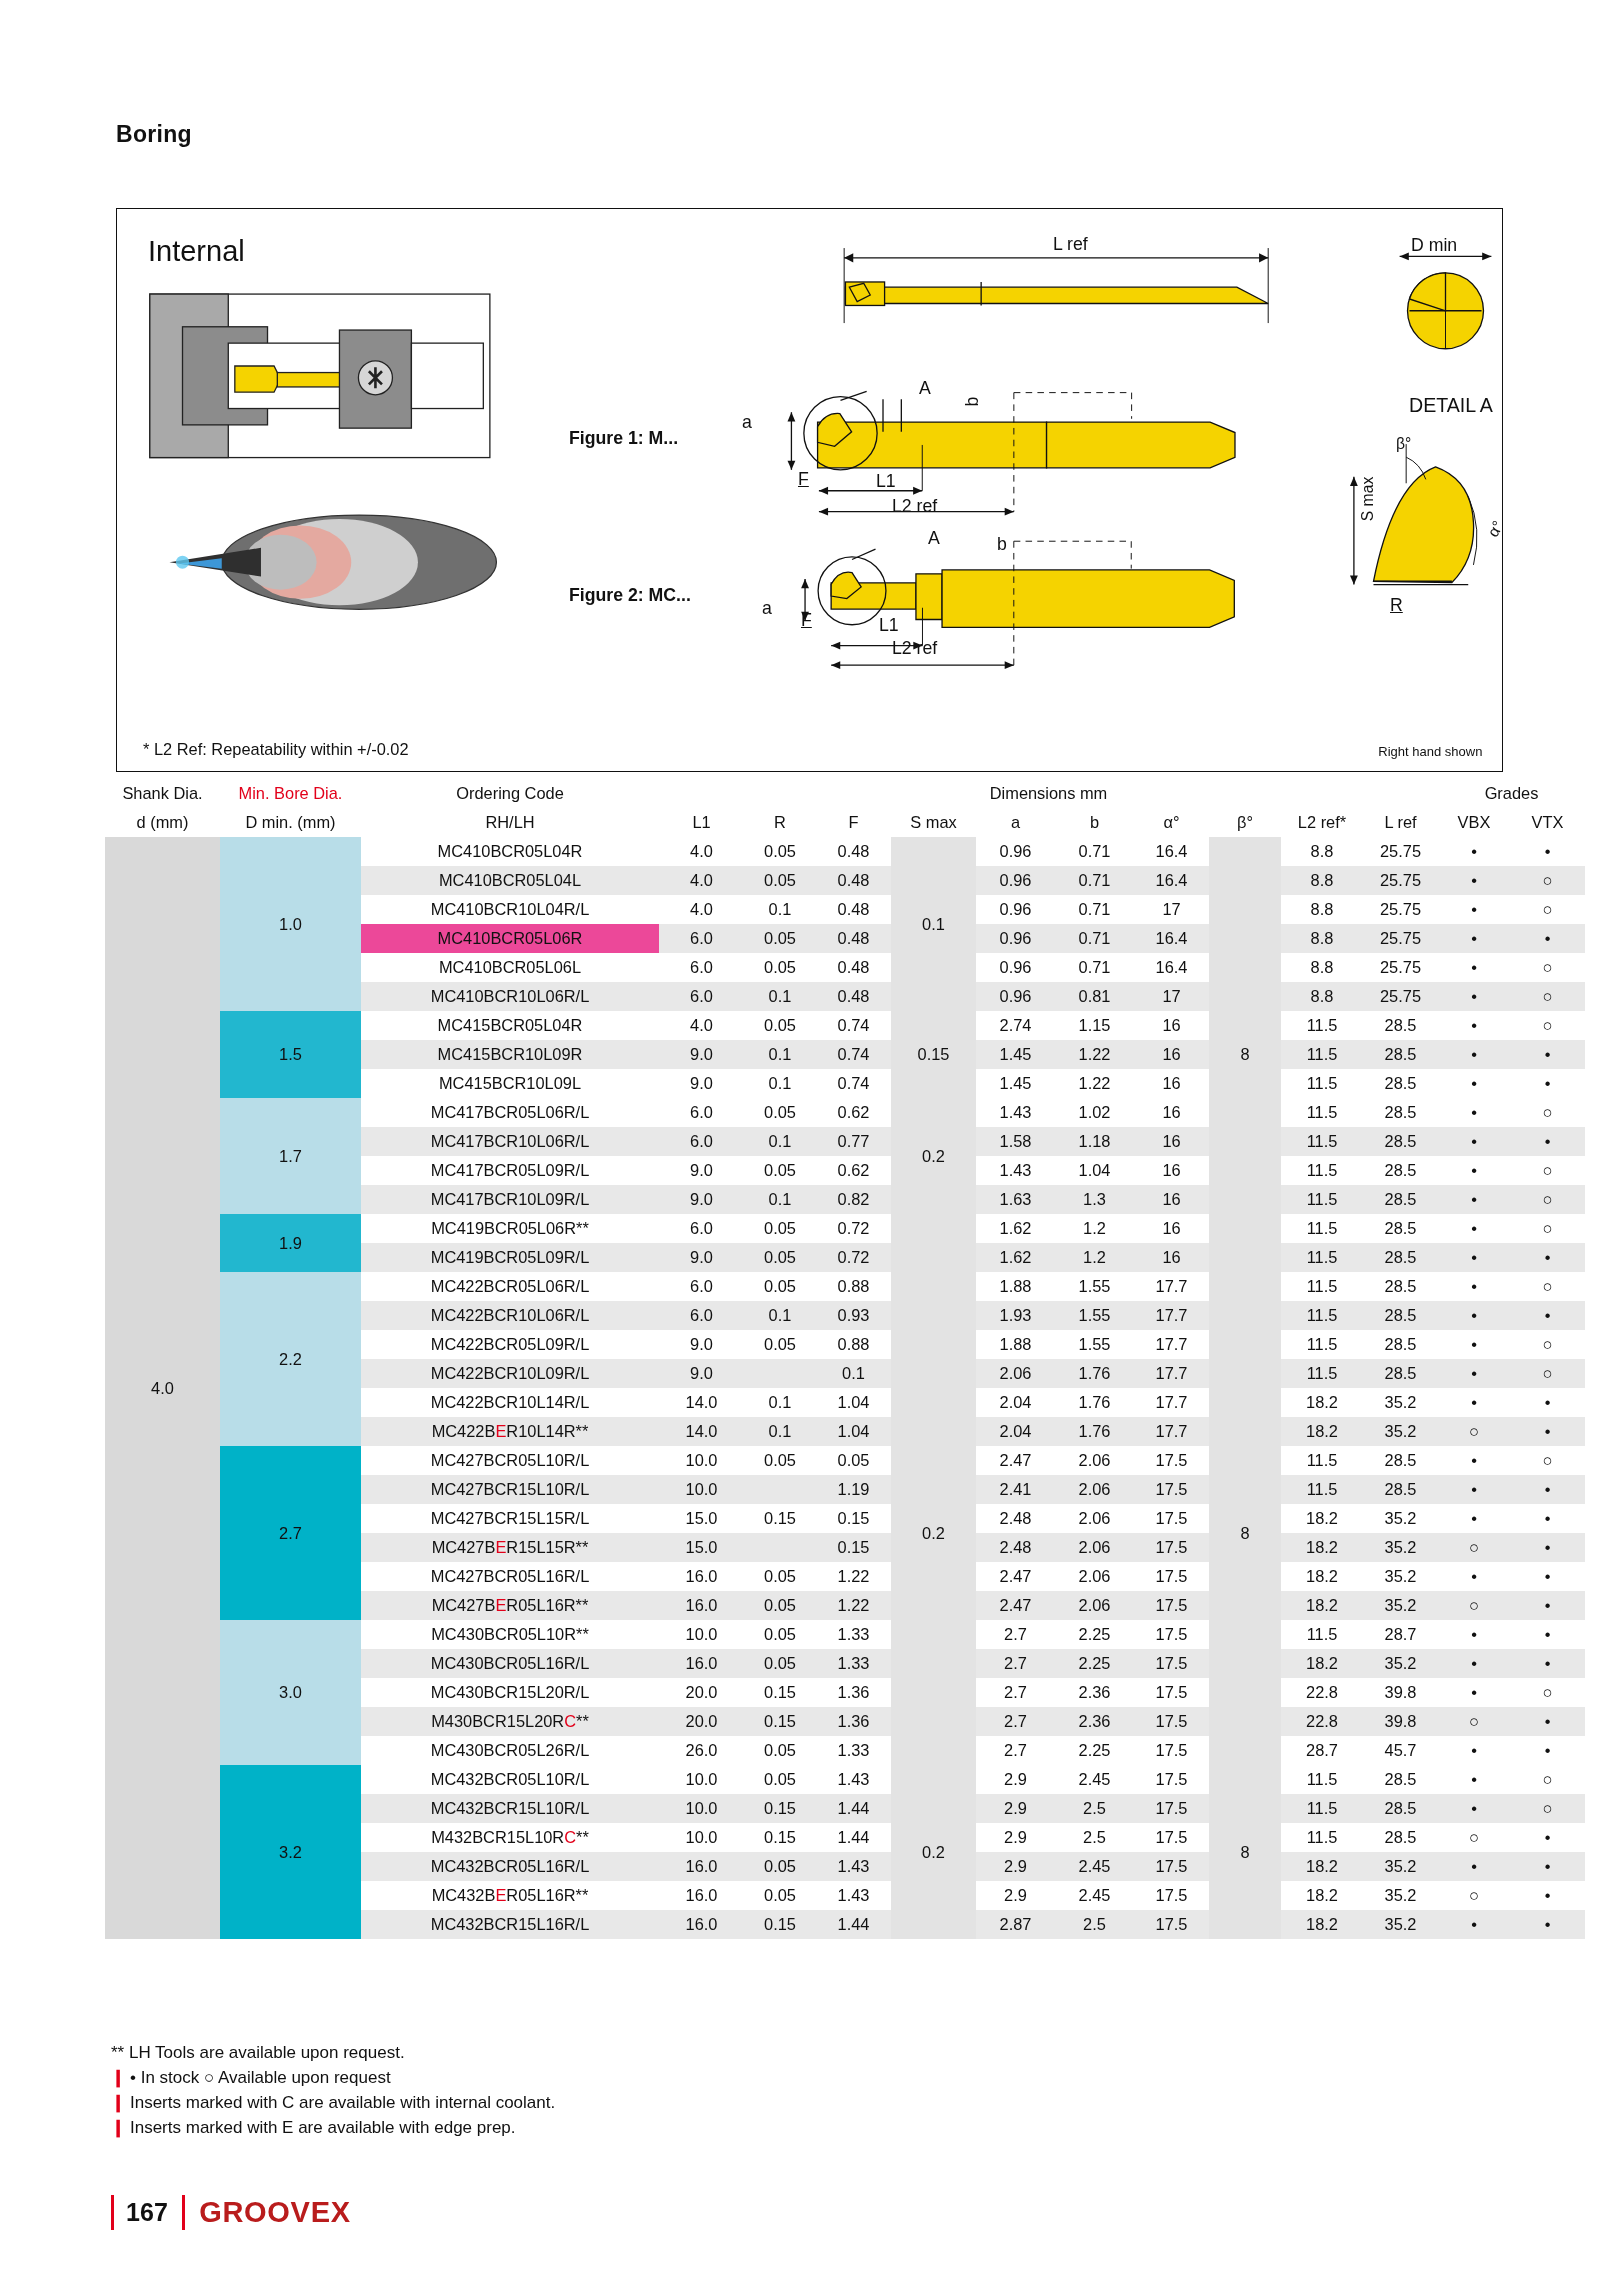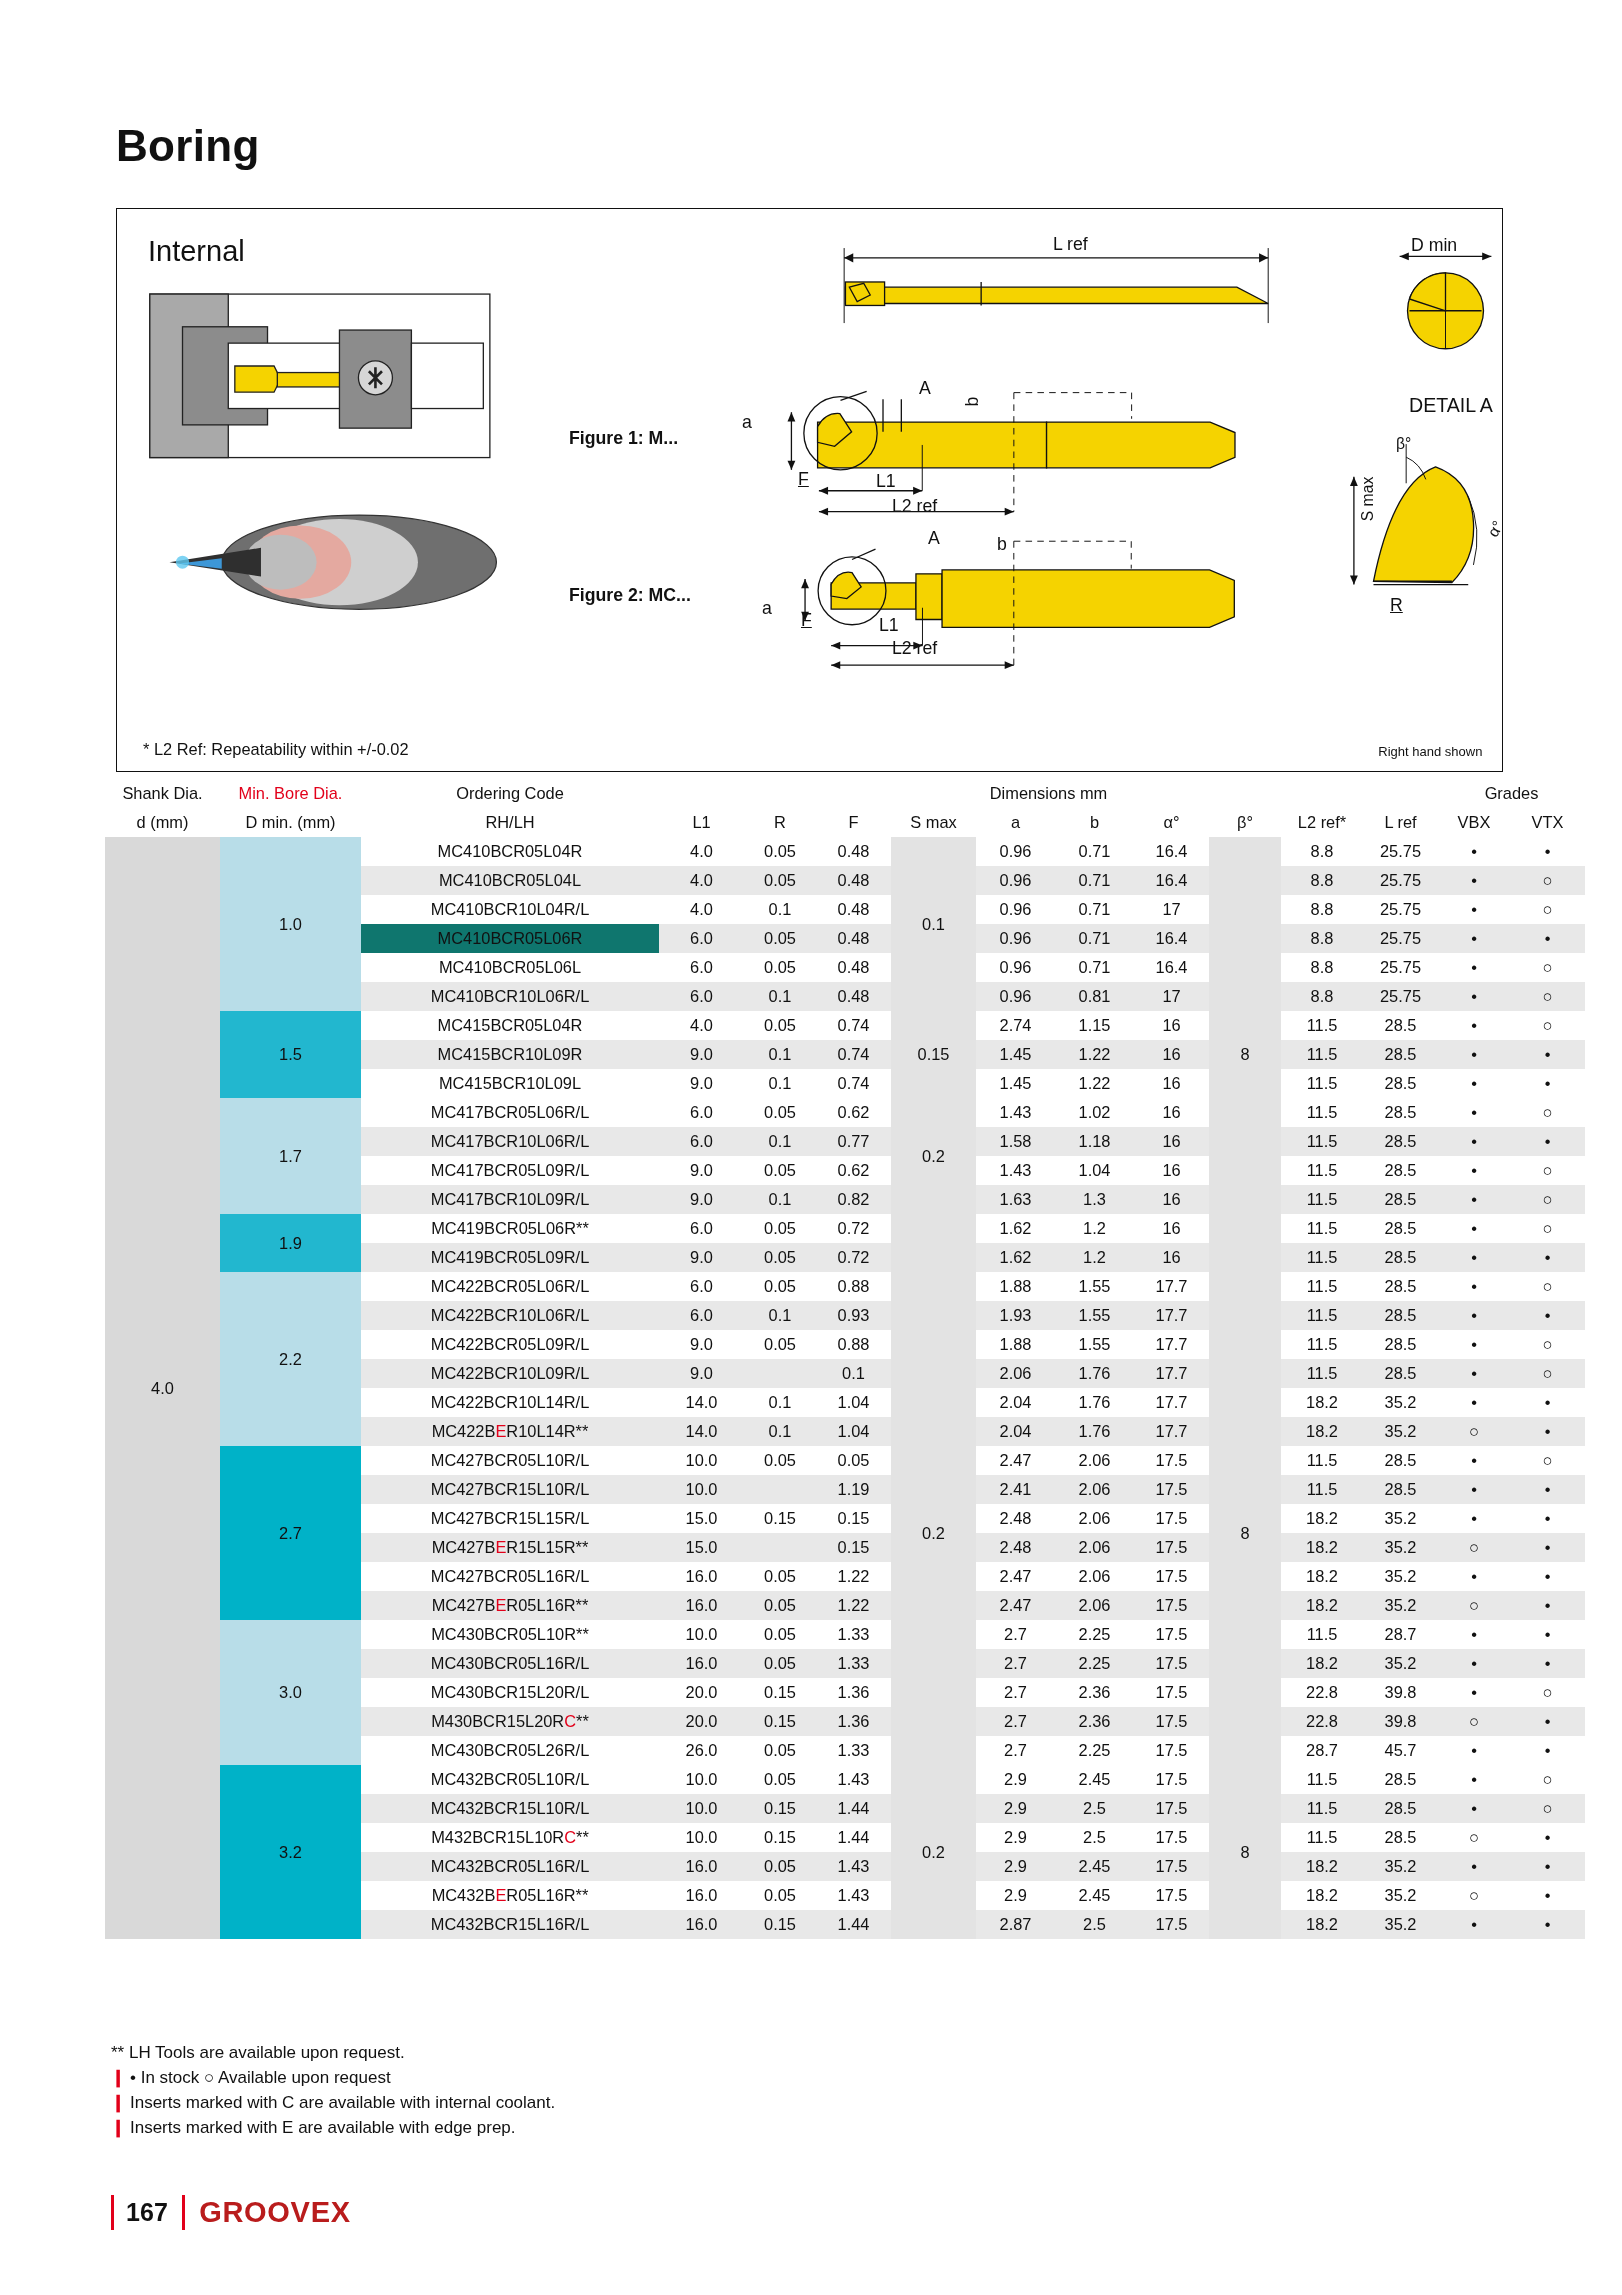--- a/index.html
+++ b/index.html
@@ -9,21 +9,21 @@
     background:#ffffff;
     font-family:"Liberation Sans", sans-serif;
     color:#111;
     position:relative;
   }
   .page { position:relative; width:1623px; height:2295px; padding:0; }
 
   
   .page-title {
     position:absolute; left:116px; top:121px;
-    font-size:44px; font-weight:bold; letter-spacing:0.3px;
+    font-size:23px; font-weight:bold; letter-spacing:0.3px;
   }
 
   
   .figure-panel {
     position:absolute; left:116px; top:208px;
     width:1387px; height:564px;
     border:1.3px solid #111; background:#fff;
   }
   .fig-internal-label {
     position:absolute; left:31px; top:26px;
@@ -308,21 +308,21 @@
             <td class="data ">0.48</td>
             <td class="data ">0.96</td>
             <td class="data ">0.71</td>
             <td class="data ">17</td>
             <td class="data ">8.8</td>
             <td class="data ">25.75</td>
             <td class="data dot">•</td>
             <td class="data dot">○</td>
           </tr>
           <tr>
-            <td class="data code alt" style="background: #0f766e;">MC410BCR05L06R</td>
+            <td class="data code alt" style="background: #ec4899;">MC410BCR05L06R</td>
             <td class="data  alt" style="background: rgb(232, 232, 232);">6.0</td>
             <td class="data  alt" style="background: rgb(232, 232, 232);">0.05</td>
             <td class="data  alt" style="background: rgb(232, 232, 232);">0.48</td>
             <td class="data  alt" style="background: rgb(232, 232, 232);">0.96</td>
             <td class="data  alt" style="background: rgb(232, 232, 232);">0.71</td>
             <td class="data  alt" style="background: rgb(232, 232, 232);">16.4</td>
             <td class="data  alt" style="background: rgb(232, 232, 232);">8.8</td>
             <td class="data  alt" style="background: rgb(232, 232, 232);">25.75</td>
             <td class="data dot alt" style="background: rgb(232, 232, 232);">•</td>
             <td class="data dot alt" style="background: rgb(232, 232, 232);">•</td>

